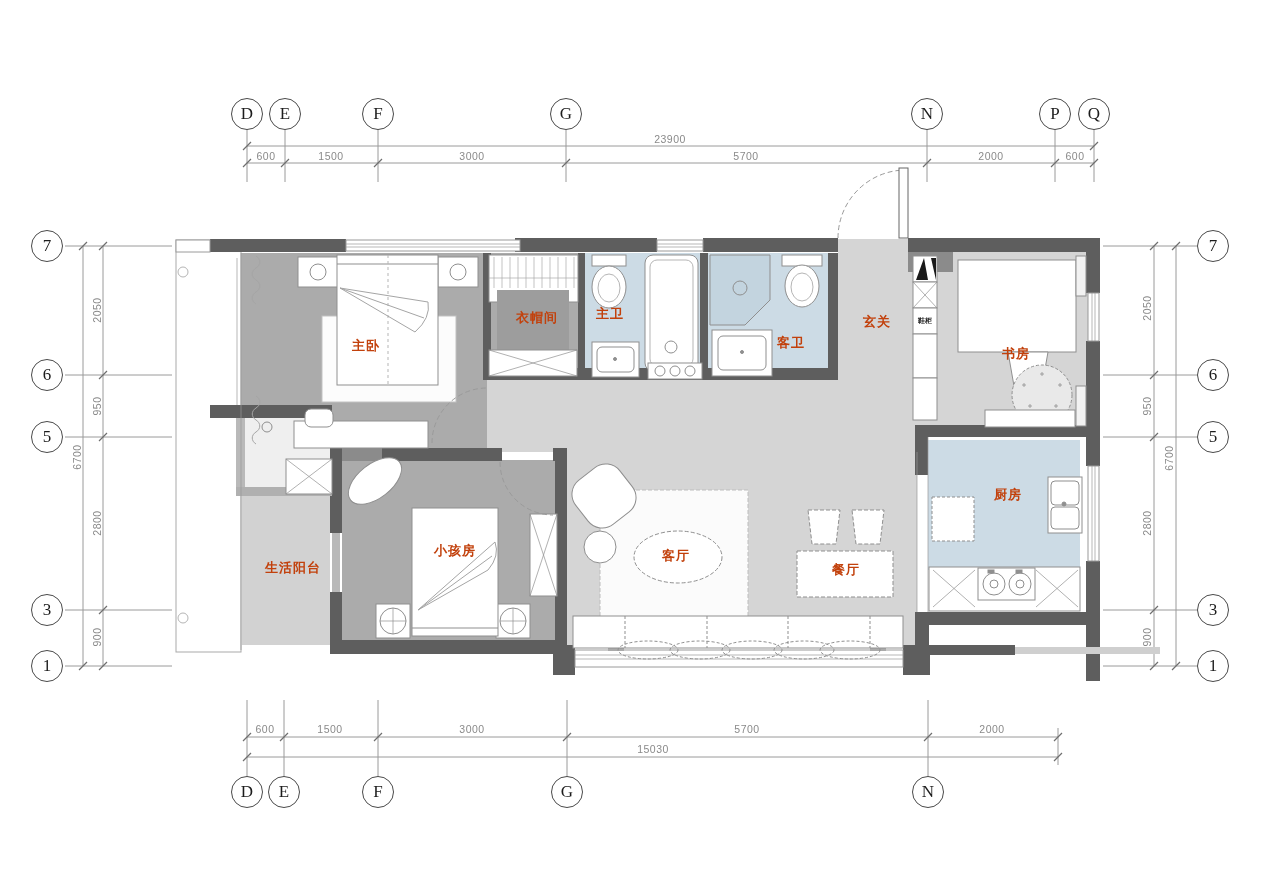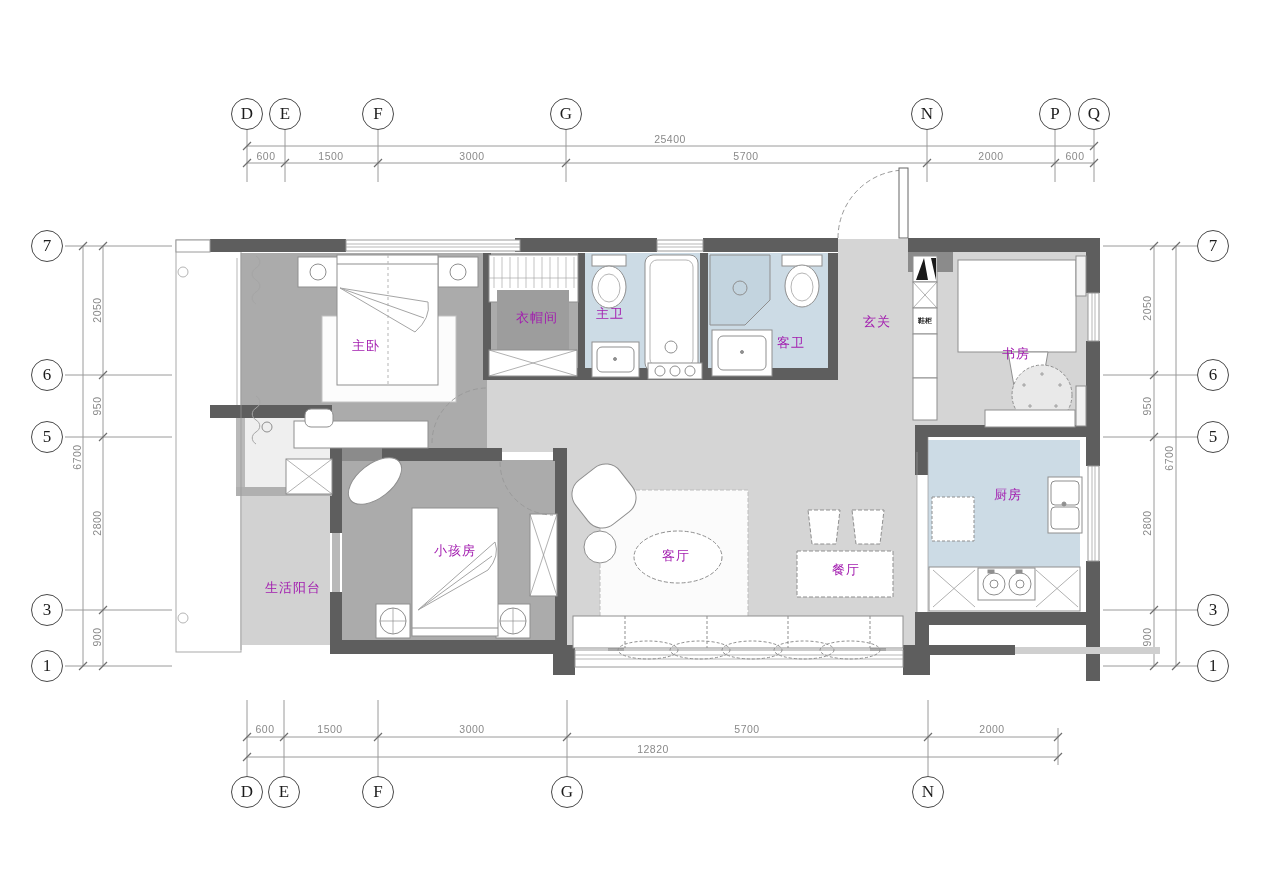--- a/index.html
+++ b/index.html
@@ -5,22 +5,22 @@
   html,body{margin:0;padding:0;background:#fff;}
   #page{position:relative;width:1267px;height:896px;background:#fff;overflow:hidden;
         font-family:"Liberation Sans",sans-serif;}
   #plan-svg{position:absolute;left:0;top:0;}
   .bubble{position:absolute;width:30px;height:30px;border:1.2px solid #4a4a4a;border-radius:50%;
           background:#fff;transform:translate(-50%,-50%);display:flex;align-items:center;justify-content:center;
           font-family:"Liberation Serif",serif;font-size:17px;color:#1c1c1c;}
   .dim{position:absolute;transform:translate(-50%,-50%);font-size:10.5px;color:#8a8a8a;
        letter-spacing:.5px;white-space:nowrap;}
   .dim.vert{transform:translate(-50%,-50%) rotate(-90deg);}
-  .room-label{position:absolute;transform:translate(-50%,-50%);font-size:13px;font-weight:normal;
-       color:#a21caf;letter-spacing:1px;white-space:nowrap;}
+  .room-label{position:absolute;transform:translate(-50%,-50%);font-size:13px;font-weight:bold;
+       color:#c2410c;letter-spacing:1px;white-space:nowrap;}
   .room-label.tiny{font-size:7px;letter-spacing:0;font-weight:bold;color:#222;}
 </style>
 </head>
 <body>
 
 <div id="page">
 
 <svg id="plan-svg" width="1267" height="896" viewBox="0 0 1267 896">
 
   <g stroke="#9a9a9a" stroke-width="1" fill="none">
@@ -262,28 +262,28 @@
 <div class="bubble" style="left:1213px;top:437px">5</div>
 <div class="bubble" style="left:1213px;top:610px">3</div>
 <div class="bubble" style="left:1213px;top:666px">1</div>
 
 <div class="dim" style="left:266px;top:156px">600</div>
 <div class="dim" style="left:331px;top:156px">1500</div>
 <div class="dim" style="left:472px;top:156px">3000</div>
 <div class="dim" style="left:746px;top:156px">5700</div>
 <div class="dim" style="left:991px;top:156px">2000</div>
 <div class="dim" style="left:1075px;top:156px">600</div>
-<div class="dim" style="left:670px;top:139px">25400</div>
+<div class="dim" style="left:670px;top:139px">23900</div>
 
 <div class="dim" style="left:265px;top:729px">600</div>
 <div class="dim" style="left:330px;top:729px">1500</div>
 <div class="dim" style="left:472px;top:729px">3000</div>
 <div class="dim" style="left:747px;top:729px">5700</div>
 <div class="dim" style="left:992px;top:729px">2000</div>
-<div class="dim" style="left:653px;top:749px">12820</div>
+<div class="dim" style="left:653px;top:749px">15030</div>
 
 <div class="dim vert" style="left:97px;top:310px">2050</div>
 <div class="dim vert" style="left:97px;top:406px">950</div>
 <div class="dim vert" style="left:97px;top:523px">2800</div>
 <div class="dim vert" style="left:97px;top:637px">900</div>
 <div class="dim vert" style="left:77px;top:457px">6700</div>
 
 <div class="dim vert" style="left:1147px;top:308px">2050</div>
 <div class="dim vert" style="left:1147px;top:406px">950</div>
 <div class="dim vert" style="left:1147px;top:523px">2800</div>
@@ -293,16 +293,16 @@
 <div class="room-label" style="left:366px;top:346px">主卧</div>
 <div class="room-label" style="left:537px;top:318px">衣帽间</div>
 <div class="room-label" style="left:610px;top:314px">主卫</div>
 <div class="room-label" style="left:791px;top:343px">客卫</div>
 <div class="room-label" style="left:877px;top:322px">玄关</div>
 <div class="room-label" style="left:1016px;top:354px">书房</div>
 <div class="room-label" style="left:1008px;top:495px">厨房</div>
 <div class="room-label" style="left:846px;top:570px">餐厅</div>
 <div class="room-label" style="left:676px;top:556px">客厅</div>
 <div class="room-label" style="left:455px;top:551px">小孩房</div>
-<div class="room-label" style="left:293px;top:588px">生活阳台</div>
+<div class="room-label" style="left:293px;top:568px">生活阳台</div>
 <div class="room-label tiny" style="left:925px;top:321px">鞋柜</div>
 
 </div>
 
 </body></html>

